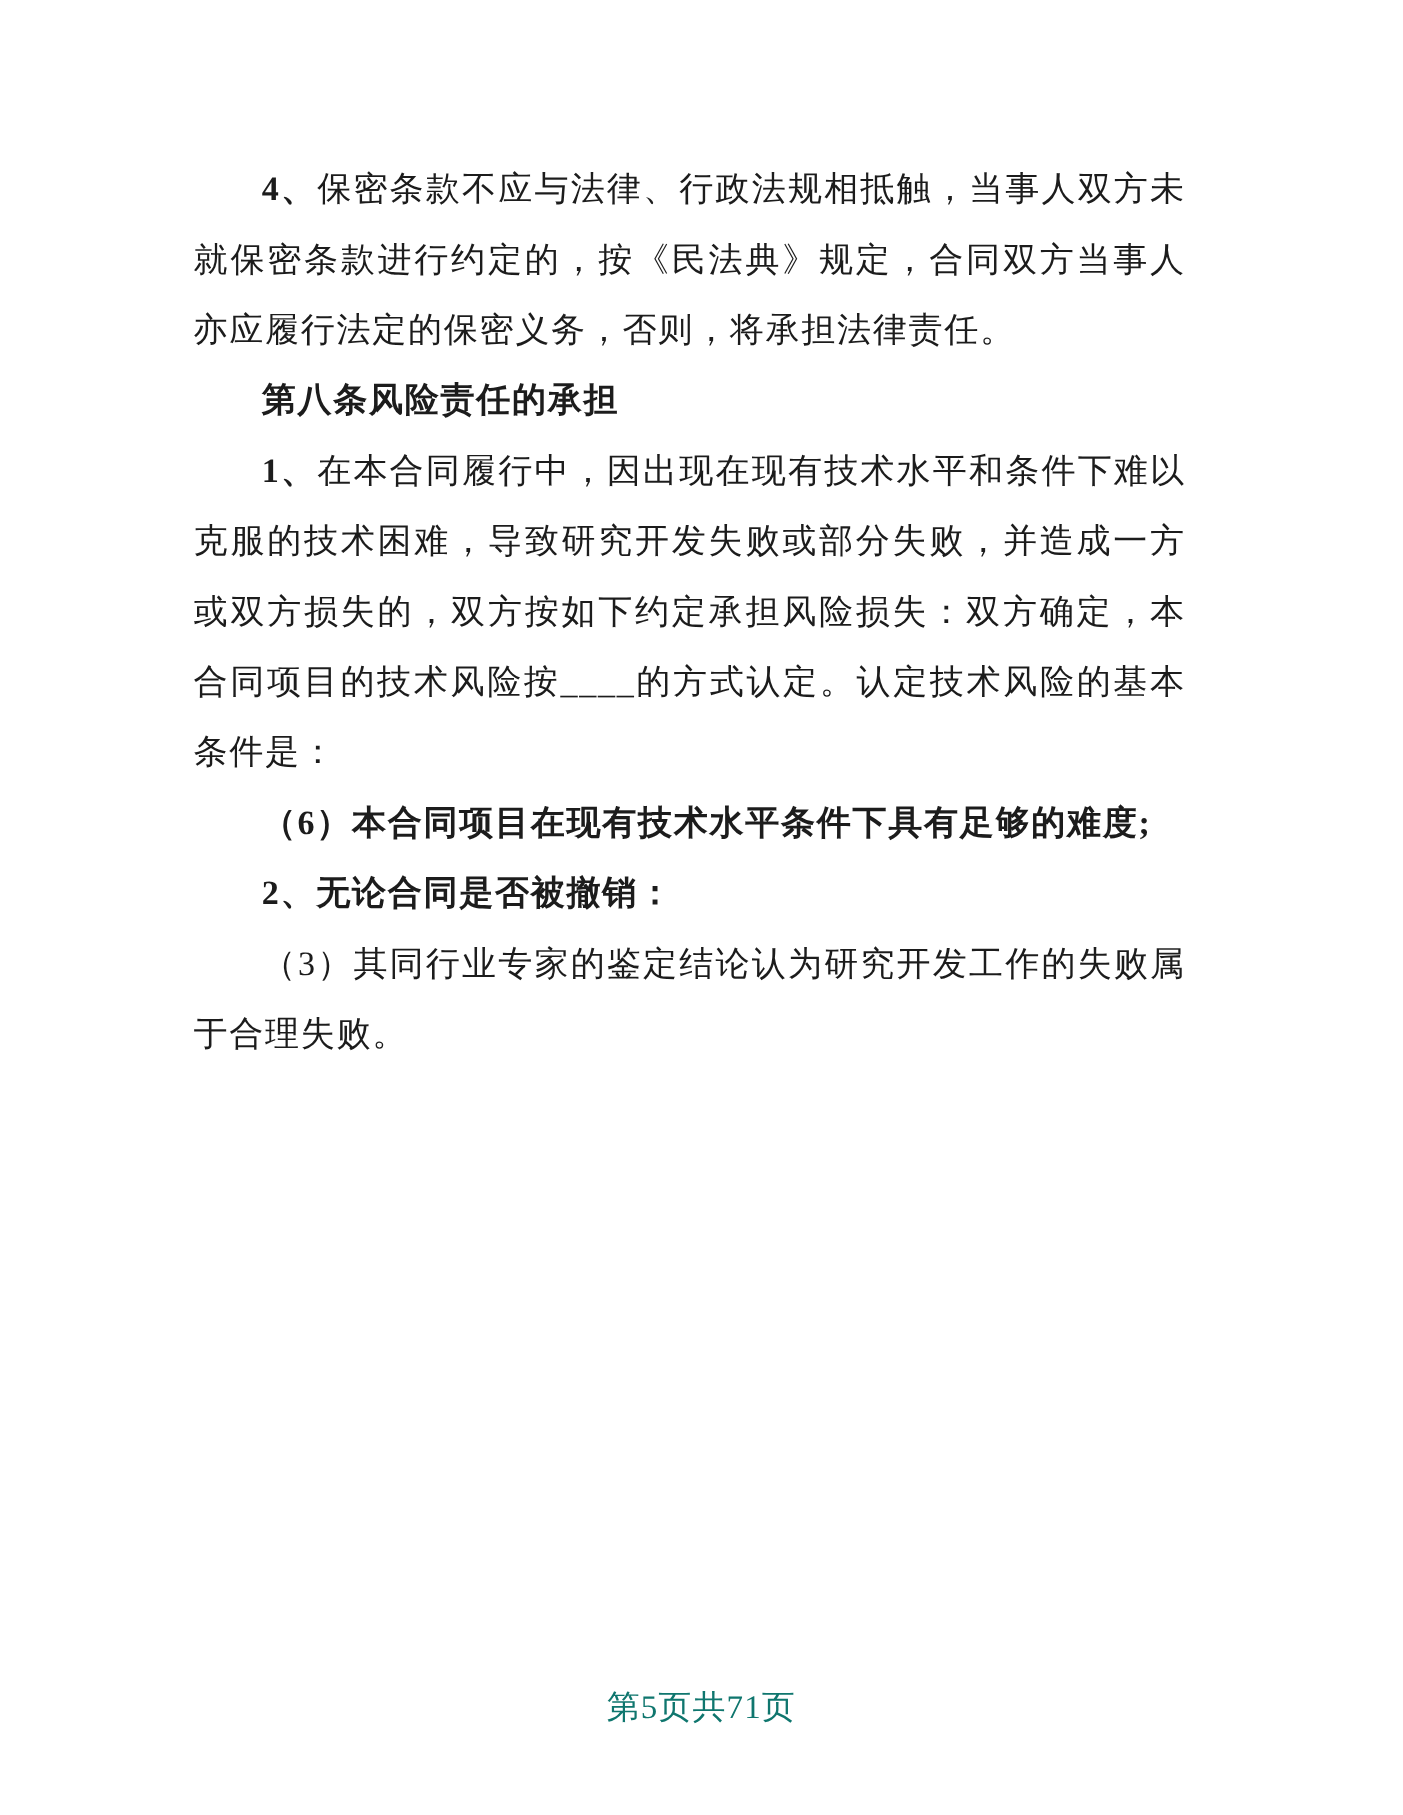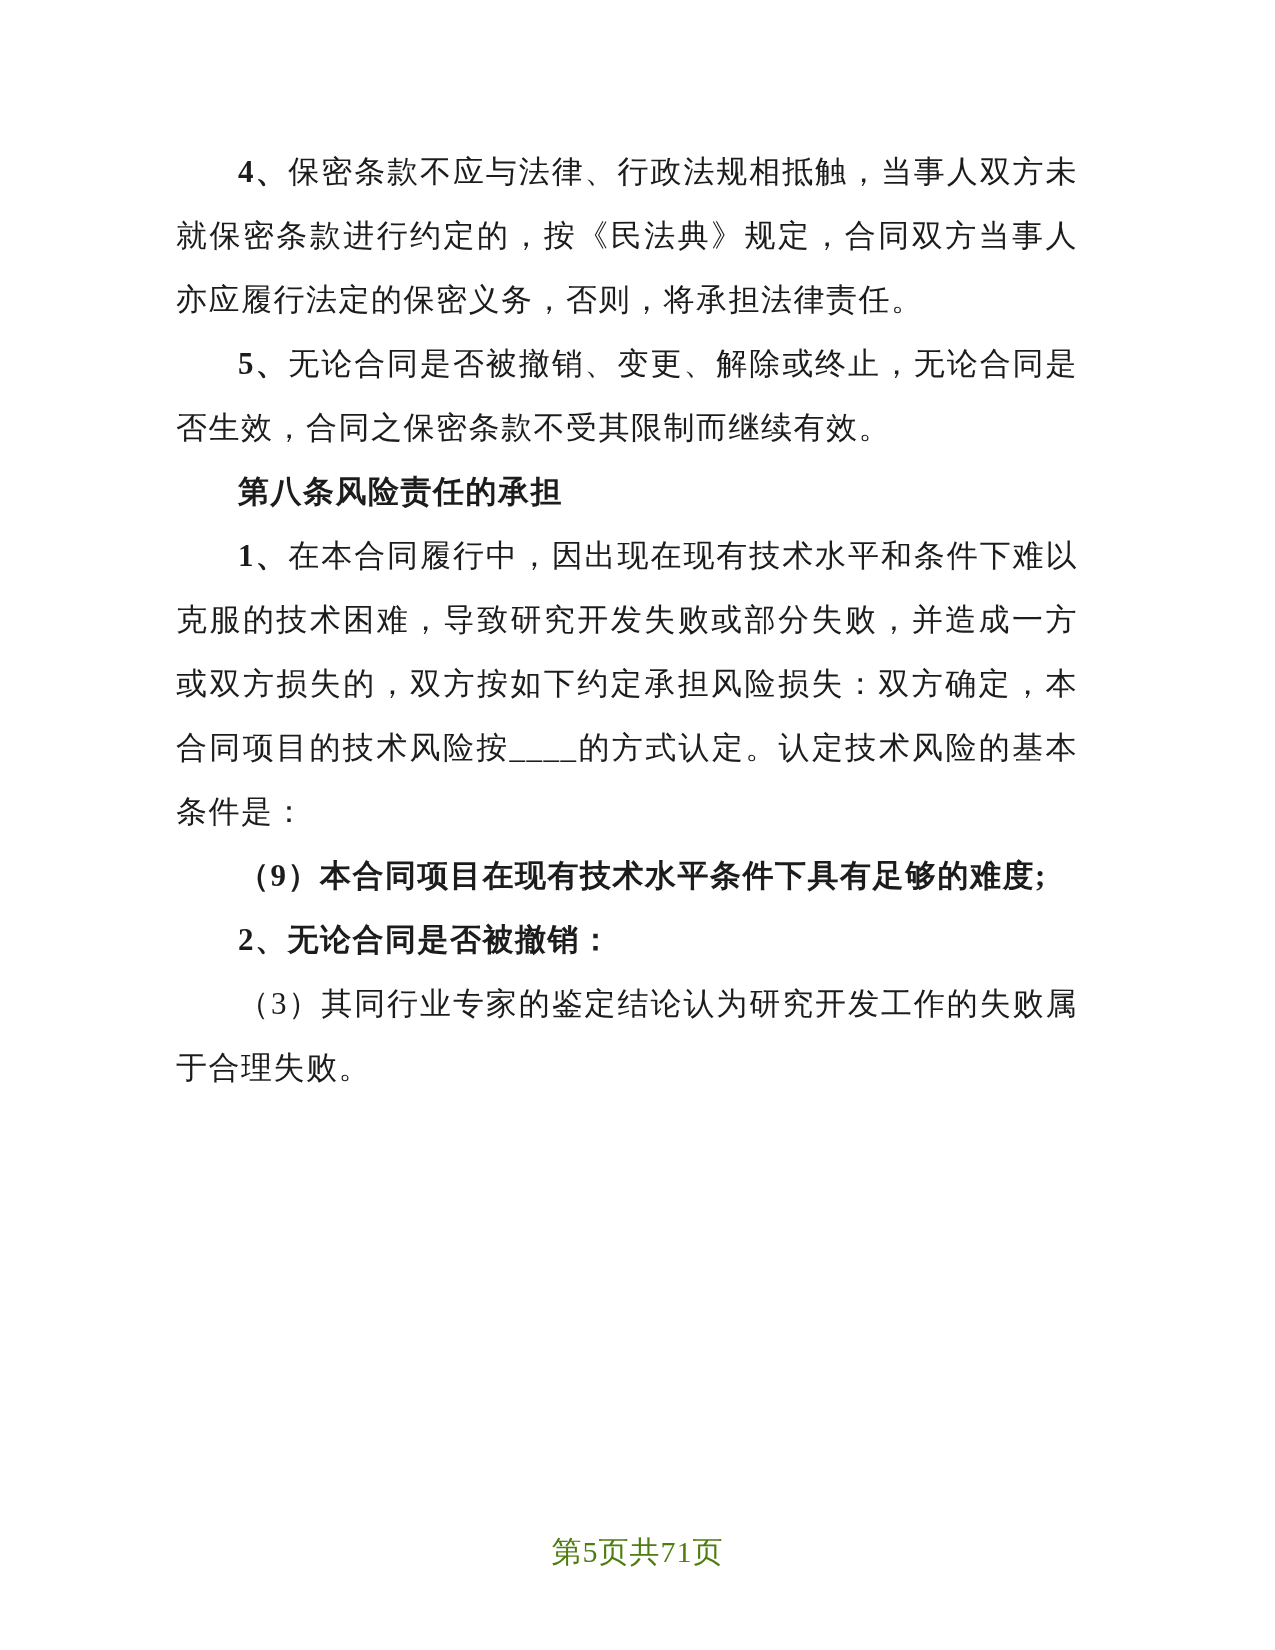--- a/index.html
+++ b/index.html
@@ -33,39 +33,38 @@
   }
   .bold { font-weight: bold; }
   .num { font-weight: bold; }
   .footer {
     position: absolute;
     top: 1532px;
     left: 0;
     width: 1275px;
     text-align: center;
     font-size: 30px;
-    color: #4d7c0f;
+    color: #0f766e;
     letter-spacing: 1px;
   }
 </style>
 </head>
 <body>
 
 <div class="page">
   <div class="content">
 
     <p class="para"><span class="num">4、</span><span>保密条款不应与法律、行政法规相抵触，当事人双方未就保密条款进行约定的，按《民法典》规定，合同双方当事人亦应履行法定的保密义务，否则，将承担法律责任。</span></p>
 
-    <p class="para"><span class="num">5、</span><span>无论合同是否被撤销、变更、解除或终止，无论合同是否生效，合同之保密条款不受其限制而继续有效。</span></p>
 
     <p class="para bold"><span>第八条风险责任的承担</span></p>
 
     <p class="para"><span class="num">1、</span><span>在本合同履行中，因出现在现有技术水平和条件下难以克服的技术困难，导致研究开发失败或部分失败，并造成一方或双方损失的，双方按如下约定承担风险损失：双方确定，本合同项目的技术风险按____的方式认定。认定技术风险的基本条件是：</span></p>
 
-    <p class="para bold"><span>（9）本合同项目在现有技术水平条件下具有足够的难度;</span></p>
+    <p class="para bold"><span>（6）本合同项目在现有技术水平条件下具有足够的难度;</span></p>
 
 
 
     <p class="para bold"><span class="num">2、</span><span>无论合同是否被撤销：</span></p>
 
 
 
     <p class="para"><span>（3）其同行业专家的鉴定结论认为研究开发工作的失败属于合理失败。</span></p>
 
   </div>

